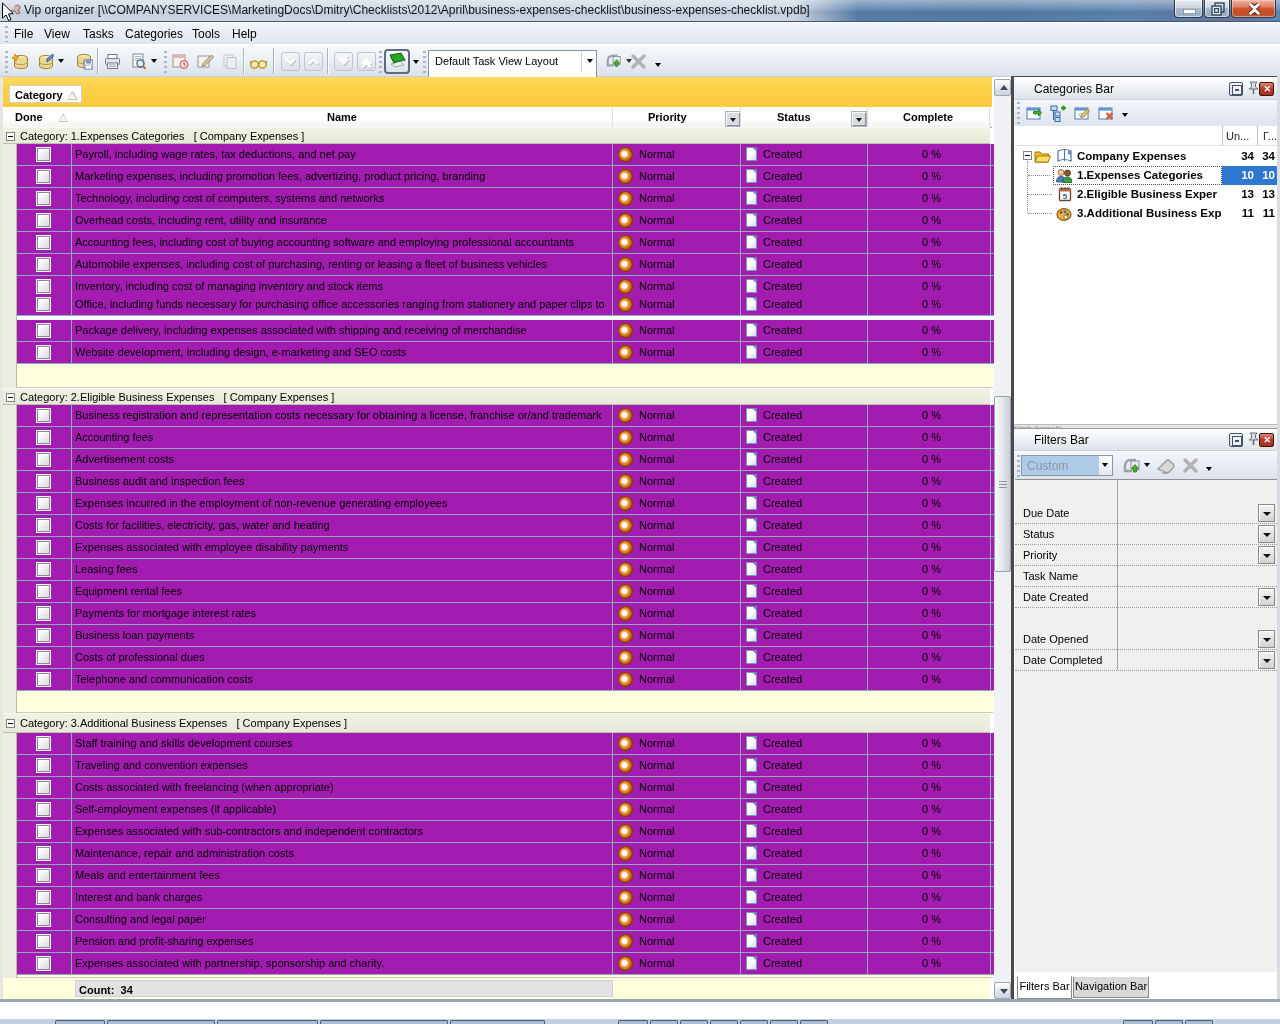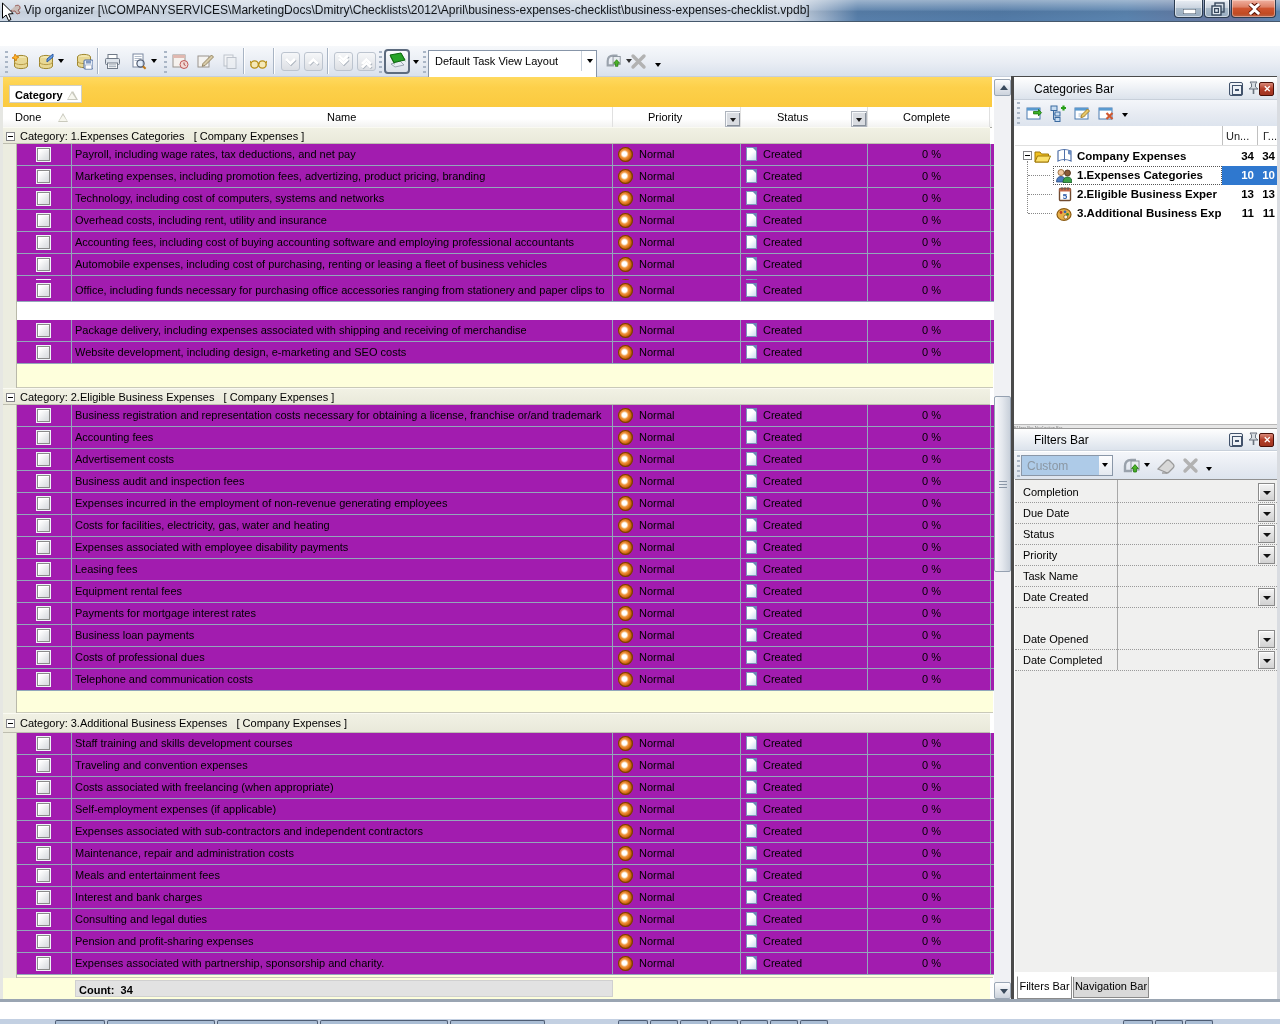--- a/index.html
+++ b/index.html
@@ -24,21 +24,21 @@
 .chbtn{position:absolute;top:6px;width:19px;height:19px;border:1px solid #bcc4cf;border-radius:3px;background:linear-gradient(to bottom,#f6f7f9,#dcdfe4)}
 #layoutbox{position:absolute;left:428px;top:4px;width:169px;height:39px;background:#fff;border:1px solid #8795a8}
 #layoutbox span{position:absolute;left:6px;top:4px;font-size:11px;color:#000}
 #layoutbox .dd{position:absolute;right:3px;top:8px;width:0;height:0;border-left:3.5px solid transparent;border-right:3.5px solid transparent;border-top:4px solid #000}
 
 #main{position:absolute;left:3px;top:77px;width:989px;height:922px}
 #yellowbar{position:absolute;left:0;top:0;width:989px;height:30px;background:linear-gradient(to bottom,#ffd95e 0%,#fdd04a 35%,#fbca3f 100%)}
 #catbox{position:absolute;left:6px;top:8px;width:73px;height:18px;background:#fff;border:1px solid #d0d0c8;font-size:11px;font-weight:bold;color:#000;padding:3px 0 0 5px}
 .sorttri{position:absolute;width:0;height:0;border-left:5.5px solid transparent;border-right:5.5px solid transparent;border-bottom:9px solid #c9c9bd}
 .sorttri:after{content:"";position:absolute;left:-4px;top:1.8px;width:0;height:0;border-left:4px solid transparent;border-right:4px solid transparent;border-bottom:6.4px solid #f7f7ef}
-#colhdr{position:absolute;left:0;top:30px;width:989px;height:21px;background:linear-gradient(#fff 60%,#f3f3f1);border-bottom:1px solid #aaaaa2;font-weight:normal;font-size:11px;color:#000}
+#colhdr{position:absolute;left:0;top:30px;width:989px;height:21px;background:linear-gradient(#fff 60%,#f3f3f1);border-bottom:1px solid #aaaaa2;font-weight:bold;font-size:11px;color:#000}
 #colhdr div{position:absolute;top:4px}
 .hddbtn{position:absolute;top:2px;width:16px;height:16px;background:#d9dce1;border:1px solid #aeb4bd;box-shadow:inset 1px 1px 0 #f6f8fa,inset -1px -1px 0 #878f9a}
 .hddbtn:after{content:"";position:absolute;left:4px;top:6px;width:0;height:0;border-left:3.5px solid transparent;border-right:3.5px solid transparent;border-top:4px solid #1a1a1a}
 #leftstrip{position:absolute;left:0;top:50px;width:14px;height:851px;background:#ecede0;border-right:1px solid #b9b9a9}
 .ghdr{position:absolute;left:0;width:987px;background:linear-gradient(to bottom,#f1f1e4,#e9e9da);border-top:1px solid #fafaf2;border-bottom:1px solid #bebeb0;font-size:11px;color:#000}
 .gtxt{position:absolute;left:17px;top:50%;transform:translateY(-50%);white-space:nowrap}
 .minus{position:absolute;left:3px;width:9px;height:9px;background:#fff;border:1px solid #848488}
 .minus:after{content:"";position:absolute;left:1px;top:3px;width:5px;height:1px;background:#000}
 .trow{position:absolute;left:14px;width:1076px;height:22px;background:#a21caf;border-bottom:1px solid #93a7ba;font-size:11px;color:#000}
 .trow div{position:absolute}
@@ -115,20 +115,29 @@
 <svg style="position:absolute;left:16px;top:3px" width="13" height="12">
           <path d="M2 1 L6.5 5 L11 1 M2 11 L6.5 7 L11 11" stroke="#5c1406" stroke-width="5" fill="none"></path>
           <path d="M1.8 1 L6.5 5.2 L11.2 1 M1.8 11 L6.5 6.8 L11.2 11" stroke="#fff" stroke-width="3" fill="none"></path>
         </svg>
       </div>
 </div>
 <svg style="position:absolute;left:0px;top:2px;z-index:50" width="22" height="24">
 <path d="M2.5 1 L2.5 16.2 L6.1 13 L8.6 18.6 L11 17.5 L8.5 12 L13.2 11.6 Z" fill="#fff" stroke="#000" stroke-width="1"></path>
 <path d="M15 4 q4 -2 5 1 q1 2 -2 3 l2 3 l-3 1 l-2 -3 q-3 1 -4 -1" fill="#c8b8b0" stroke="#904840" stroke-width="1" opacity="0.85"></path>
 </svg>
+<div id="menubar">
+      <div class="grip" style="left:5px;top:3px;height:16px"></div>
+      <span class="mi" style="left:14px">File</span>
+      <span class="mi" style="left:44px">View</span>
+      <span class="mi" style="left:83px">Tasks</span>
+      <span class="mi" style="left:125px">Categories</span>
+      <span class="mi" style="left:192px">Tools</span>
+      <span class="mi" style="left:232px">Help</span>
+    </div>
 <div id="toolbar">
       <div class="grip" style="left:5px"></div>
       <svg class="ticon" style="left:12px" viewBox="0 0 17 17">
         <g transform="translate(1,1)">
           <ellipse cx="8" cy="4" rx="6.5" ry="2.6" fill="#f2e6ae" stroke="#a08830" stroke-width="1"></ellipse>
           <path d="M1.5 4 v8 a6.5 2.6 0 0 0 13 0 v-8" fill="#e8d894" stroke="#a08830" stroke-width="1"></path>
           <path d="M1.5 8 a6.5 2.6 0 0 0 13 0" fill="none" stroke="#b89c48" stroke-width="1"></path>
         </g>
         <path d="M3 1 l1.4 2.2 L7 4 l-2.2 1.4 L4 8 l-1.4-2.2 L0 5 l2.2-1.4 Z" fill="#ffb428" stroke="#d07808" stroke-width="0.8"></path>
       </svg>
@@ -318,21 +327,21 @@
       </div>
 <div class="trow" style="top:199px">
         <div class="cb"></div>
         <div class="tname">Inventory, including cost of managing inventory and stock items</div>
         <div class="ball"></div>
         <div class="ptxt">Normal</div>
         <div class="pg"></div>
         <div class="stxt">Created</div>
         <div class="ctxt">0 %</div>
       </div>
-<div class="trow" style="top:203px">
+<div class="trow" style="top:217px">
         <div class="cb"></div>
         <div class="tname">Office, including funds necessary for purchasing office accessories ranging from stationery and paper clips to</div>
         <div class="ball"></div>
         <div class="ptxt">Normal</div>
         <div class="pg"></div>
         <div class="stxt">Created</div>
         <div class="ctxt">0 %</div>
       </div>
 <div class="trow" style="top:243px">
         <div class="cb"></div>
@@ -546,21 +555,21 @@
         <div class="cb"></div>
         <div class="tname">Interest and bank charges</div>
         <div class="ball"></div>
         <div class="ptxt">Normal</div>
         <div class="pg"></div>
         <div class="stxt">Created</div>
         <div class="ctxt">0 %</div>
       </div>
 <div class="trow" style="top:832px">
         <div class="cb"></div>
-        <div class="tname">Consulting and legal duties</div>
+        <div class="tname">Consulting and legal paper</div>
         <div class="ball"></div>
         <div class="ptxt">Normal</div>
         <div class="pg"></div>
         <div class="stxt">Created</div>
         <div class="ctxt">0 %</div>
       </div>
 <div class="trow" style="top:854px">
         <div class="cb"></div>
         <div class="tname">Pension and profit-sharing expenses</div>
         <div class="ball"></div>
@@ -721,24 +730,20 @@
 <svg style="position:absolute;left:142px;top:6px" width="20" height="16" viewBox="0 0 20 16">
           <path d="M2 11 l8 -8 q2 -2 4 0 l3 3 q2 2 0 4 l-4 4 q-2 2 -4 0 Z" fill="#d8d8d8" stroke="#9a9a9a" stroke-width="1.2"></path>
           <path d="M6 15 l5 0" stroke="#9a9a9a" stroke-width="1.4"></path>
         </svg>
 <svg style="position:absolute;left:168px;top:5px" width="17" height="17">
           <path d="M3 3 L14 14 M14 3 L3 14" stroke="#b2b2b2" stroke-width="3.4" stroke-linecap="round"></path>
         </svg>
 <div class="tdd" style="left:192px;top:15px"></div>
 </div>
       <div id="filt">
-        <div class="frow" style="top:2px">
-          <span>Completion</span>
-          <div class="fdd"></div>
-        </div>
         <div class="frow" style="top:23px">
           <span>Due Date</span>
           <div class="fdd"></div>
         </div>
         <div class="frow" style="top:44px">
           <span>Status</span>
           <div class="fdd"></div>
         </div>
         <div class="frow" style="top:65px">
           <span>Priority</span>

